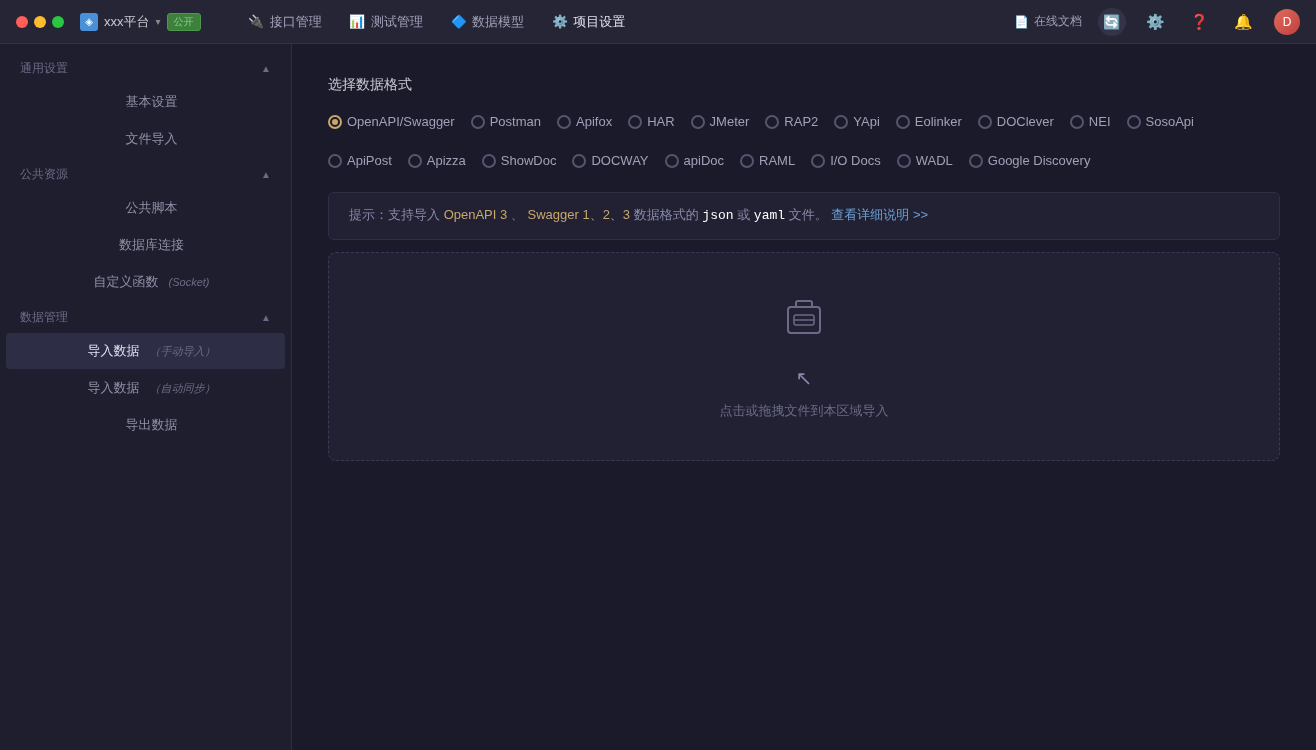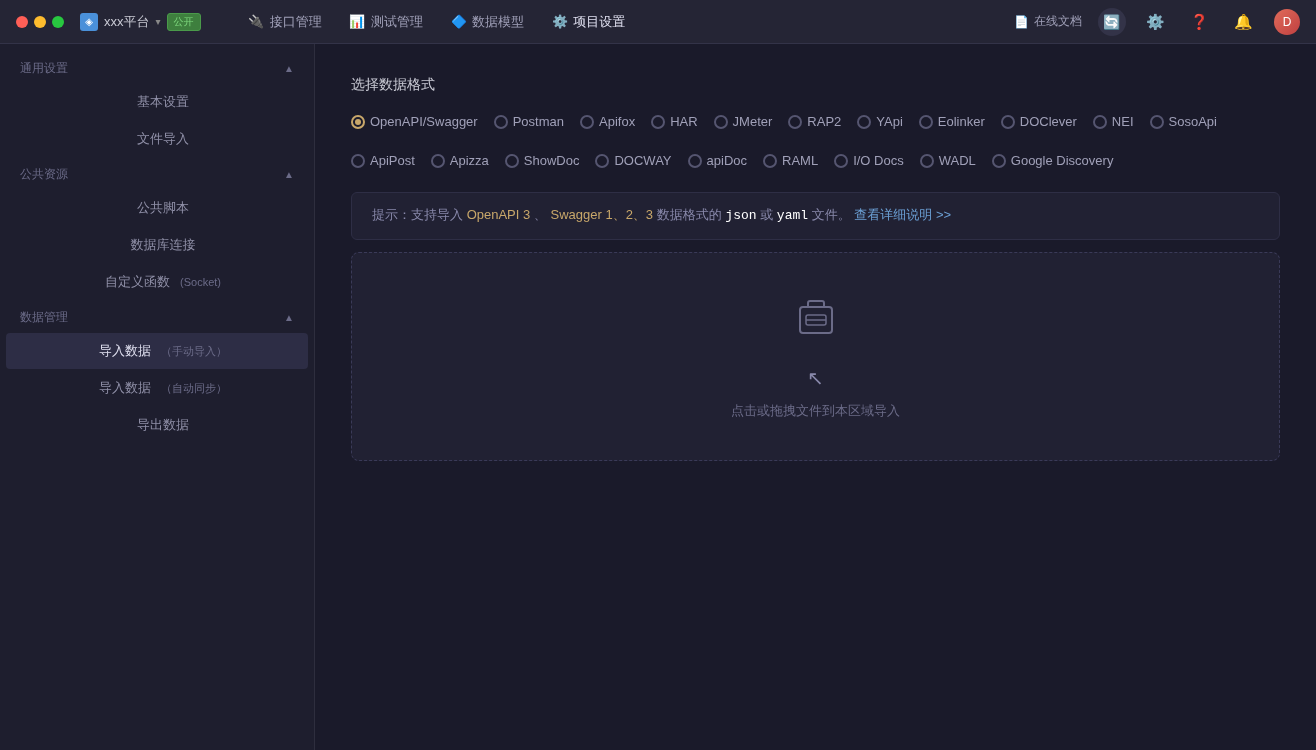--- a/index.html
+++ b/index.html
@@ -134,21 +134,21 @@
 
     
     .main-layout {
       display: flex;
       flex: 1;
       overflow: hidden;
     }
 
     
     .sidebar {
-      width: 315px;
+      width: 292px;
       background: #1e1e2e;
       border-right: 1px solid #2e2e3e;
       overflow-y: auto;
       flex-shrink: 0;
       padding: 8px 0;
     }
 
     .sidebar-section-header {
       display: flex;
       align-items: center;
@@ -172,20 +172,21 @@
       justify-content: center;
     }
     .sidebar-item.active {
       background: #2d2d45;
       color: #e0e0f0;
     }
     .sidebar-item .sub-label {
       font-size: 11px;
       color: #6b6b88;
       margin-left: 4px;
+      font-style: italic;
     }
 
     
     .content {
       flex: 1;
       background: #1a1a2a;
       padding: 32px 36px;
       overflow-y: auto;
     }
 

